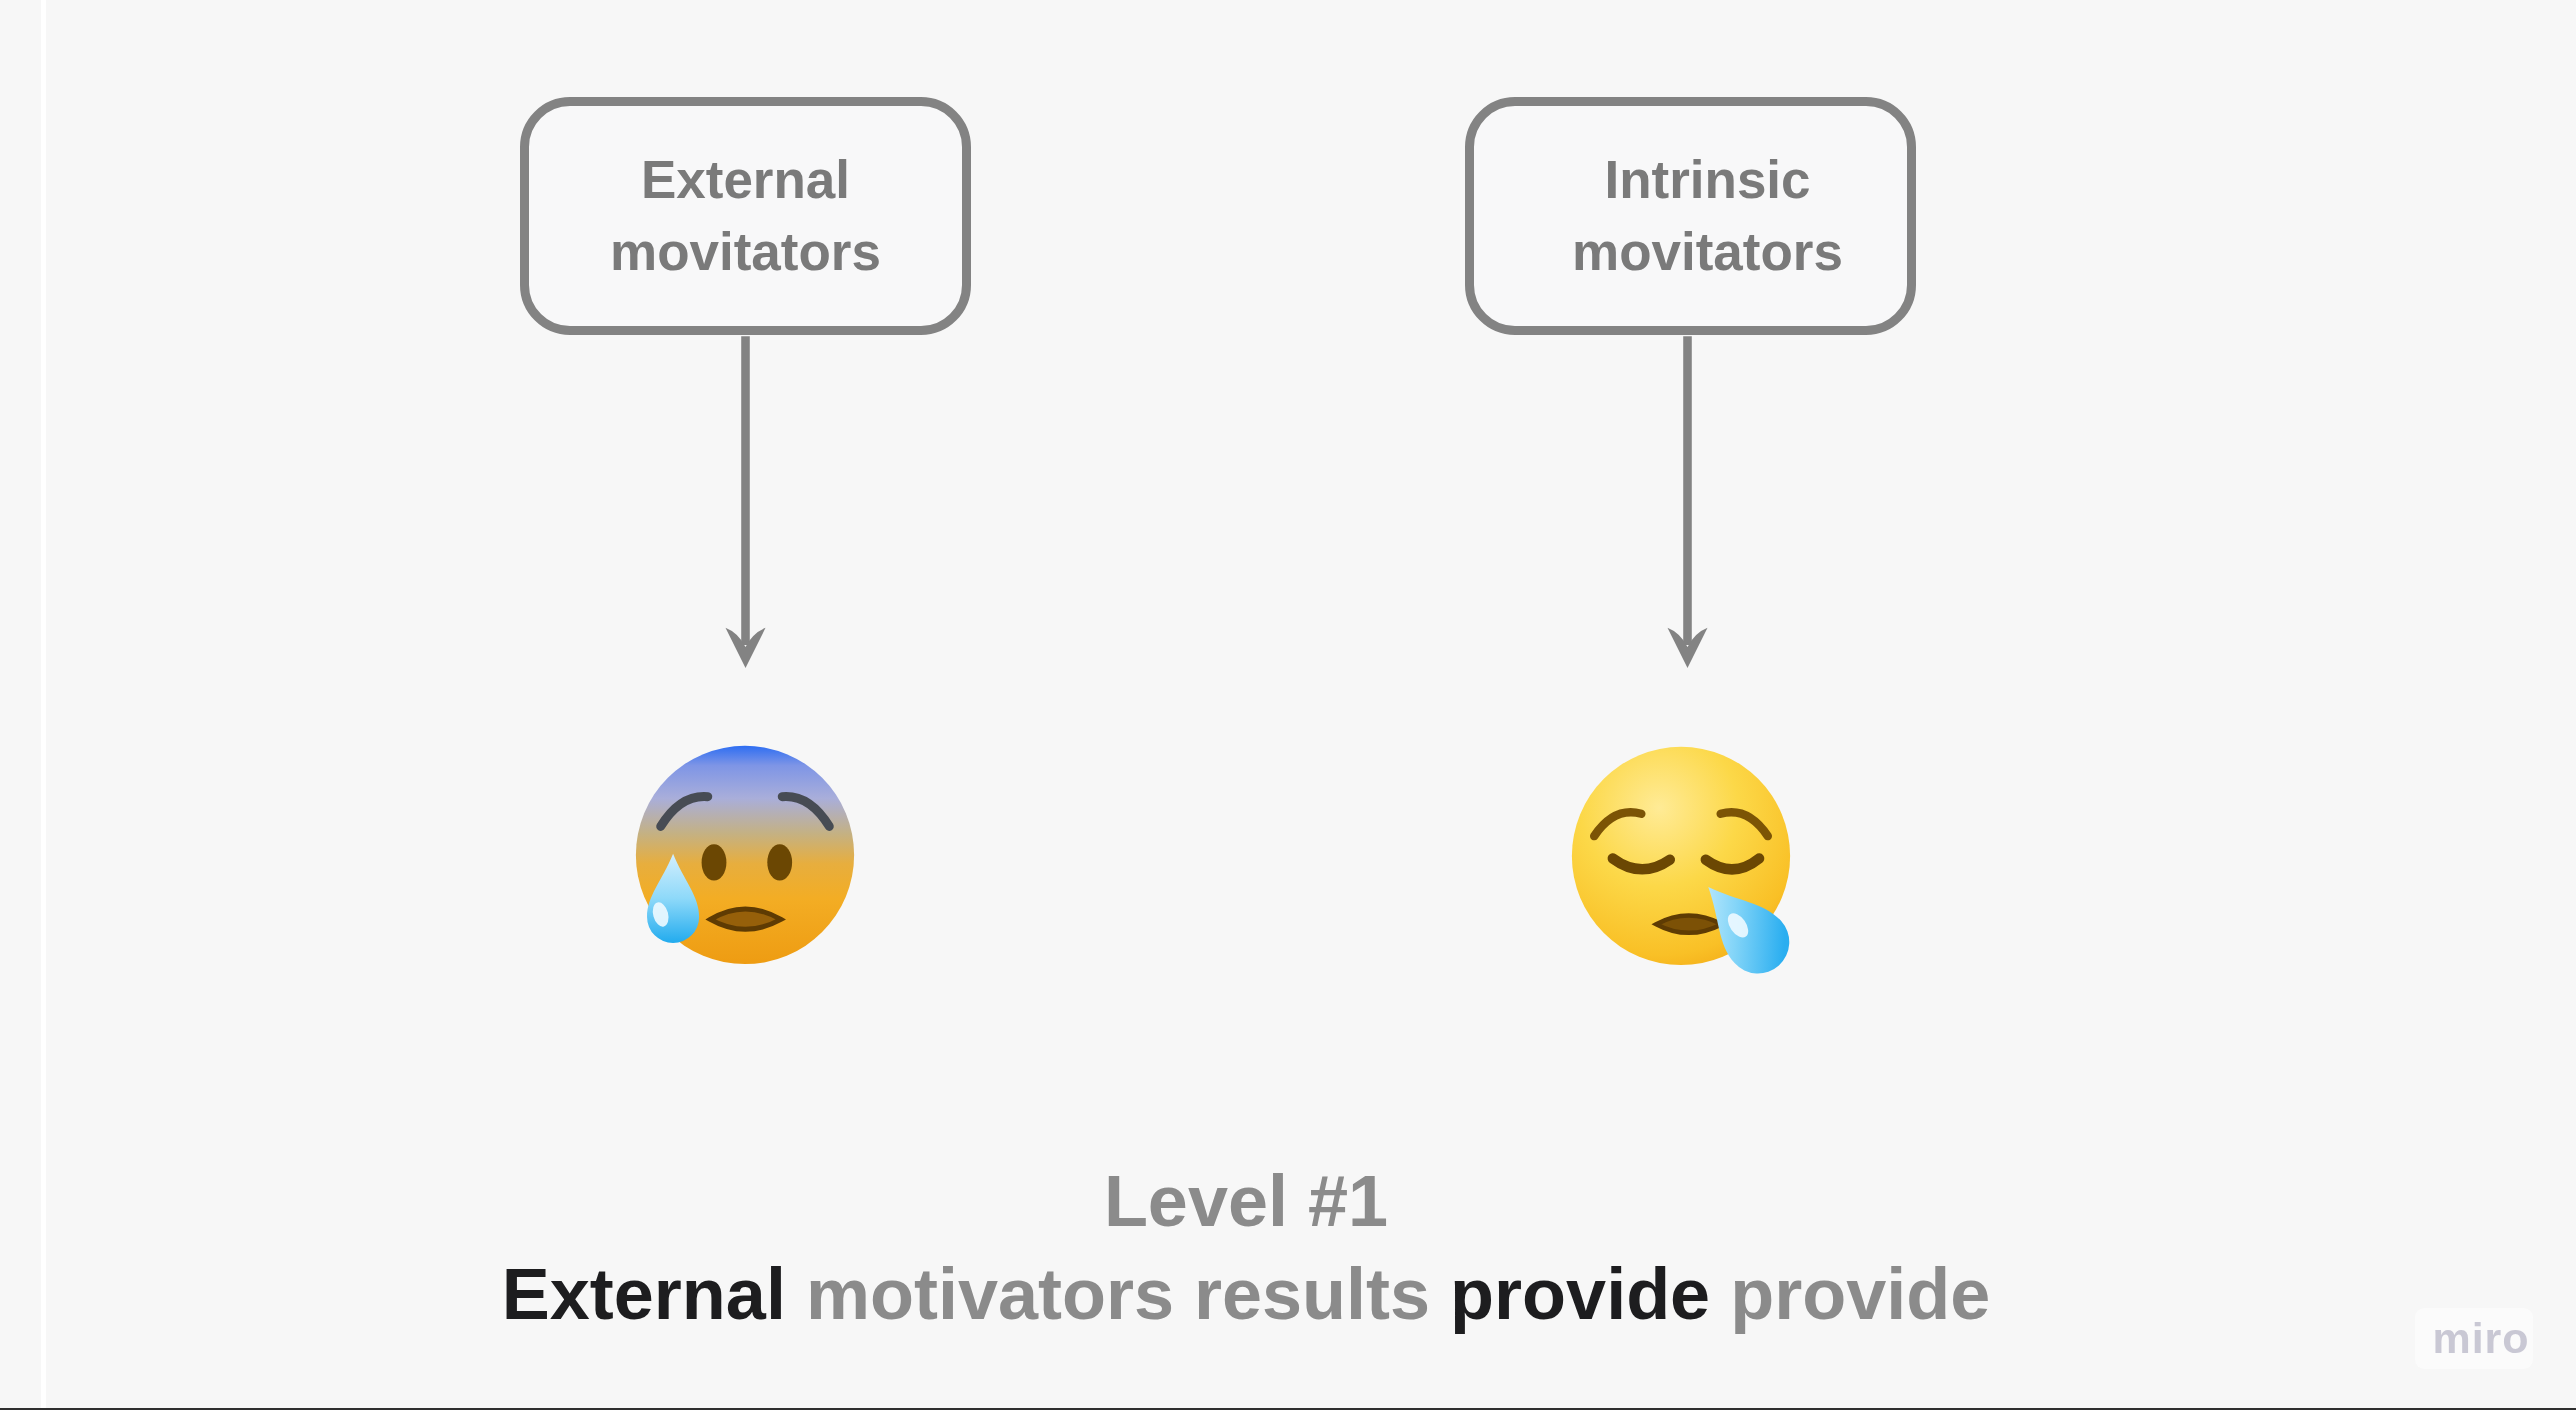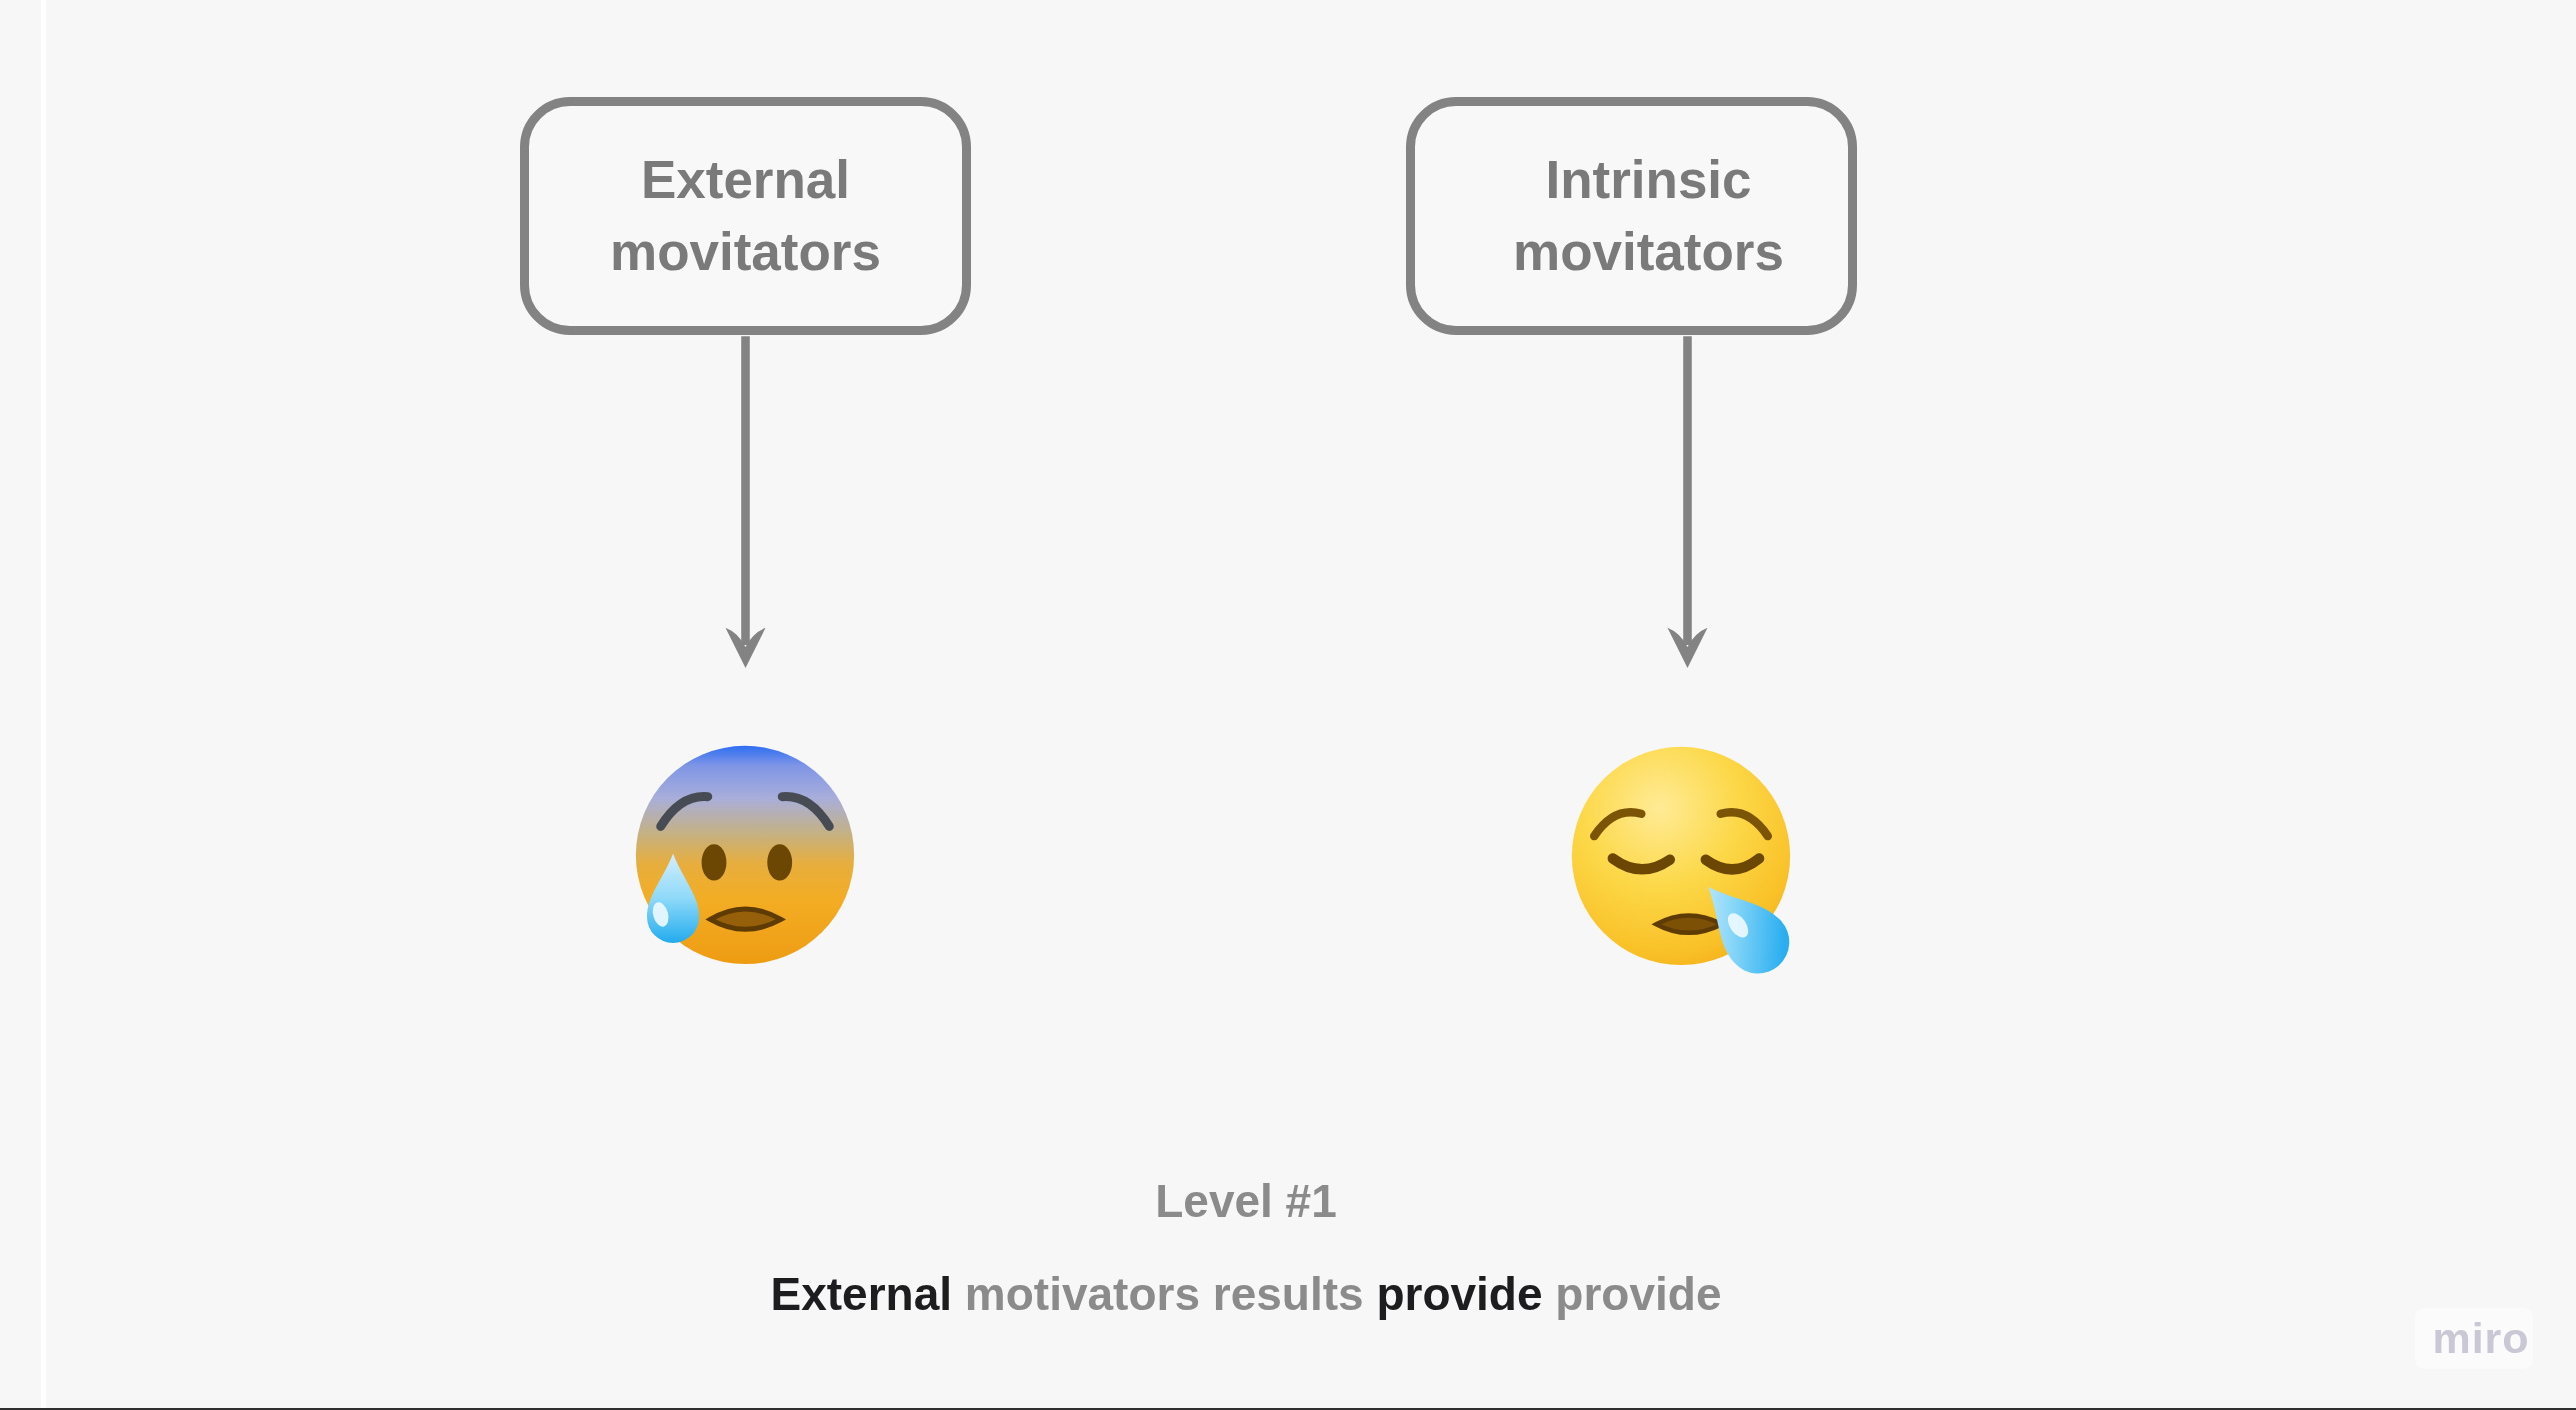--- a/index.html
+++ b/index.html
@@ -22,35 +22,35 @@
   }
   .shape{
     position:absolute;top:97px;width:451px;height:238px;
     box-sizing:border-box;
     border:9.5px solid #838383;
     border-radius:50px;
     background:#f8f8f9;
     display:flex;align-items:center;justify-content:center;
   }
   .shape-left{left:520px;}
-  .shape-right{left:1406px;padding-left:34px;}
+  .shape-right{left:1465px;padding-left:34px;}
   .shape-label{
     font-size:53px;font-weight:bold;color:#7a7a7a;
     line-height:72px;text-align:center;
   }
   .shape-label span{display:block;}
   .arrow{position:absolute;top:336px;width:61px;height:334px;}
   .arrow-left{left:715px;}
   .arrow-right{left:1657px;}
   .emoji{position:absolute;width:248px;height:248px;}
   .emoji-left{left:621px;top:726px;}
   .emoji-right{left:1557px;top:727px;}
   .caption{
     position:absolute;top:1155px;left:0;width:2492px;
-    text-align:center;font-weight:bold;font-size:46px;line-height:93px;
+    text-align:center;font-weight:bold;font-size:72px;line-height:93px;
   }
   .caption .muted{color:#8b8b8b;}
   .caption .dark{color:#1d1d1f;}
   .caption-line1{color:#8b8b8b;}
   .watermark{
     position:absolute;left:2415px;top:1308px;width:118px;height:61px;
     background:rgba(255,255,255,0.55);
     border-radius:9.5px;
     display:flex;align-items:center;justify-content:center;
   }

